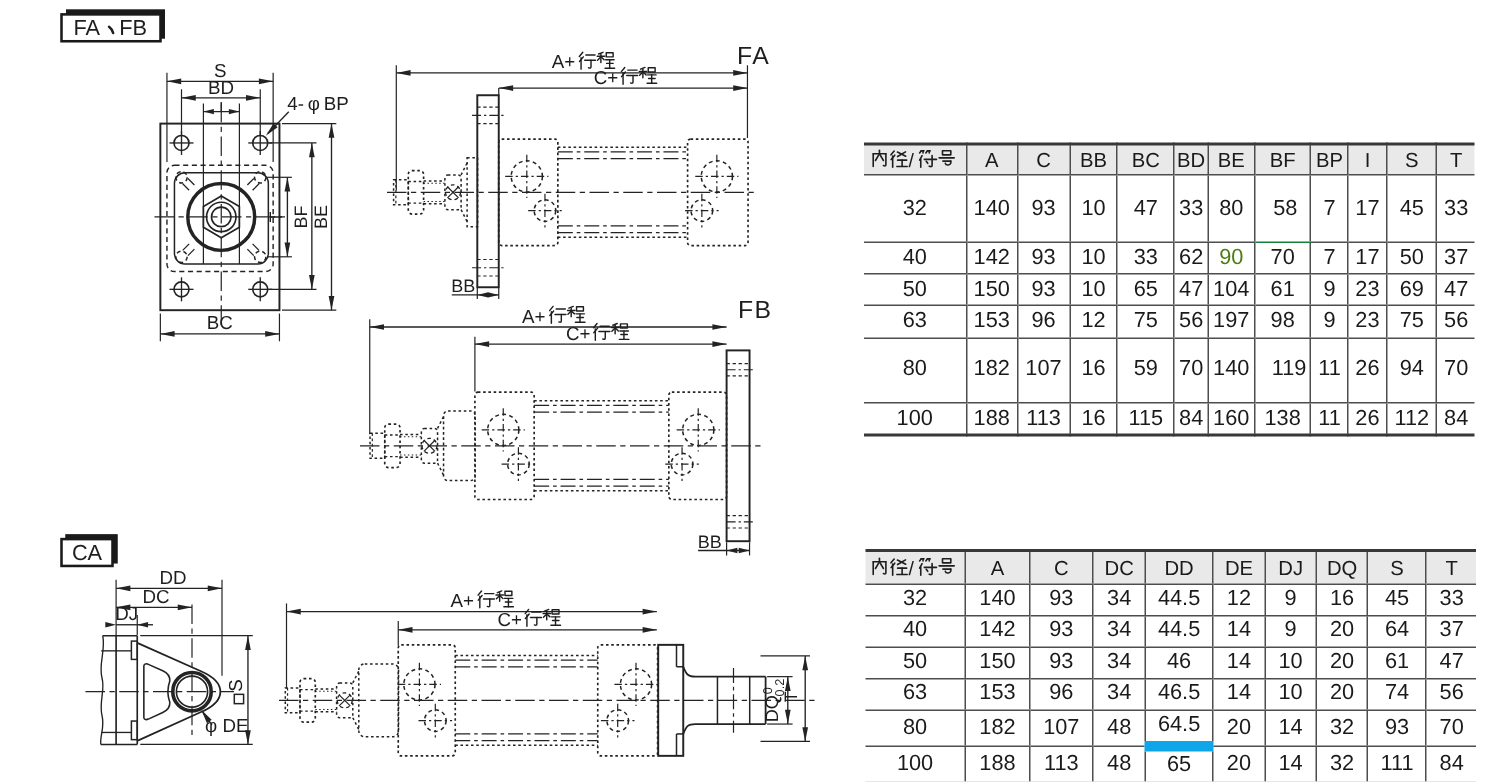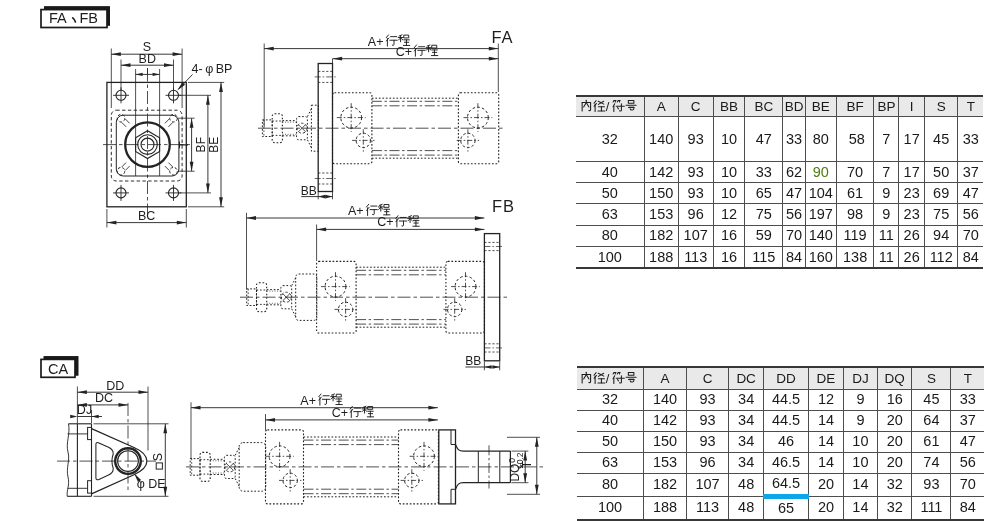--- a/index.html
+++ b/index.html
@@ -769,21 +769,21 @@
 <td style="border-left:1px solid #4d4d4d;height:20.2px;text-align:center;font-size:14.5px;color:#1a1a1a;padding:0;border-bottom:1px solid #4d4d4d;">56</td>
 </tr>
 <tr>
 <td style="height:20.2px;text-align:center;font-size:14.5px;color:#1a1a1a;padding:0;border-bottom:1px solid #4d4d4d;">80</td>
 <td style="border-left:1px solid #4d4d4d;height:20.2px;text-align:center;font-size:14.5px;color:#1a1a1a;padding:0;border-bottom:1px solid #4d4d4d;">182</td>
 <td style="border-left:1px solid #4d4d4d;height:20.2px;text-align:center;font-size:14.5px;color:#1a1a1a;padding:0;border-bottom:1px solid #4d4d4d;">107</td>
 <td style="border-left:1px solid #4d4d4d;height:20.2px;text-align:center;font-size:14.5px;color:#1a1a1a;padding:0;border-bottom:1px solid #4d4d4d;">16</td>
 <td style="border-left:1px solid #4d4d4d;height:20.2px;text-align:center;font-size:14.5px;color:#1a1a1a;padding:0;border-bottom:1px solid #4d4d4d;">59</td>
 <td style="border-left:1px solid #4d4d4d;height:20.2px;text-align:center;font-size:14.5px;color:#1a1a1a;padding:0;border-bottom:1px solid #4d4d4d;">70</td>
 <td style="border-left:1px solid #4d4d4d;height:20.2px;text-align:center;font-size:14.5px;color:#1a1a1a;padding:0;border-bottom:1px solid #4d4d4d;">140</td>
-<td style="border-left:1px solid #4d4d4d;height:20.2px;text-align:center;font-size:14.5px;color:#1a1a1a;padding:0;border-bottom:1px solid #4d4d4d;">119</td>
+<td style="border-left:1px solid #4d4d4d;height:20.2px;text-align:center;font-size:14.5px;color:#1a1a1a;padding:11px;border-bottom:1px solid #4d4d4d;">119</td>
 <td style="border-left:1px solid #4d4d4d;height:20.2px;text-align:center;font-size:14.5px;color:#1a1a1a;padding:0;border-bottom:1px solid #4d4d4d;">11</td>
 <td style="border-left:1px solid #4d4d4d;height:20.2px;text-align:center;font-size:14.5px;color:#1a1a1a;padding:0;border-bottom:1px solid #4d4d4d;">26</td>
 <td style="border-left:1px solid #4d4d4d;height:20.2px;text-align:center;font-size:14.5px;color:#1a1a1a;padding:0;border-bottom:1px solid #4d4d4d;">94</td>
 <td style="border-left:1px solid #4d4d4d;height:20.2px;text-align:center;font-size:14.5px;color:#1a1a1a;padding:0;border-bottom:1px solid #4d4d4d;">70</td>
 </tr>
 <tr>
 <td style="height:20.2px;text-align:center;font-size:14.5px;color:#1a1a1a;padding:0;border-bottom:1px solid #4d4d4d;">100</td>
 <td style="border-left:1px solid #4d4d4d;height:20.2px;text-align:center;font-size:14.5px;color:#1a1a1a;padding:0;border-bottom:1px solid #4d4d4d;">188</td>
 <td style="border-left:1px solid #4d4d4d;height:20.2px;text-align:center;font-size:14.5px;color:#1a1a1a;padding:0;border-bottom:1px solid #4d4d4d;">113</td>
 <td style="border-left:1px solid #4d4d4d;height:20.2px;text-align:center;font-size:14.5px;color:#1a1a1a;padding:0;border-bottom:1px solid #4d4d4d;">16</td>
@@ -912,21 +912,21 @@
 <td style="border-left:1px solid #4d4d4d;height:20.0px;text-align:center;font-size:14.5px;color:#1a1a1a;padding:0;border-bottom:1px solid #4d4d4d;">10</td>
 <td style="border-left:1px solid #4d4d4d;height:20.0px;text-align:center;font-size:14.5px;color:#1a1a1a;padding:0;border-bottom:1px solid #4d4d4d;">20</td>
 <td style="border-left:1px solid #4d4d4d;height:20.0px;text-align:center;font-size:14.5px;color:#1a1a1a;padding:0;border-bottom:1px solid #4d4d4d;">74</td>
 <td style="border-left:1px solid #4d4d4d;height:20.0px;text-align:center;font-size:14.5px;color:#1a1a1a;padding:0;border-bottom:1px solid #4d4d4d;">56</td>
 </tr>
 <tr>
 <td style="height:20.0px;text-align:center;font-size:14.5px;color:#1a1a1a;padding:0;border-bottom:1px solid #4d4d4d;">80</td>
 <td style="border-left:1px solid #4d4d4d;height:20.0px;text-align:center;font-size:14.5px;color:#1a1a1a;padding:0;border-bottom:1px solid #4d4d4d;">182</td>
 <td style="border-left:1px solid #4d4d4d;height:20.0px;text-align:center;font-size:14.5px;color:#1a1a1a;padding:0;border-bottom:1px solid #4d4d4d;">107</td>
 <td style="border-left:1px solid #4d4d4d;height:20.0px;text-align:center;font-size:14.5px;color:#1a1a1a;padding:0;border-bottom:1px solid #4d4d4d;">48</td>
-<td style="border-left:1px solid #4d4d4d;height:20.0px;text-align:center;font-size:14.5px;color:#1a1a1a;padding:0;border-bottom:5px solid #0ea5e9;">64.5</td>
+<td style="border-left:1px solid #4d4d4d;height:20.0px;text-align:center;font-size:14.5px;color:#1a1a1a;padding:0;border-bottom:7px solid #0ea5e9;">64.5</td>
 <td style="border-left:1px solid #4d4d4d;height:20.0px;text-align:center;font-size:14.5px;color:#1a1a1a;padding:0;border-bottom:1px solid #4d4d4d;">20</td>
 <td style="border-left:1px solid #4d4d4d;height:20.0px;text-align:center;font-size:14.5px;color:#1a1a1a;padding:0;border-bottom:1px solid #4d4d4d;">14</td>
 <td style="border-left:1px solid #4d4d4d;height:20.0px;text-align:center;font-size:14.5px;color:#1a1a1a;padding:0;border-bottom:1px solid #4d4d4d;">32</td>
 <td style="border-left:1px solid #4d4d4d;height:20.0px;text-align:center;font-size:14.5px;color:#1a1a1a;padding:0;border-bottom:1px solid #4d4d4d;">93</td>
 <td style="border-left:1px solid #4d4d4d;height:20.0px;text-align:center;font-size:14.5px;color:#1a1a1a;padding:0;border-bottom:1px solid #4d4d4d;">70</td>
 </tr>
 <tr>
 <td style="height:20.0px;text-align:center;font-size:14.5px;color:#1a1a1a;padding:0;border-bottom:1px solid #4d4d4d;">100</td>
 <td style="border-left:1px solid #4d4d4d;height:20.0px;text-align:center;font-size:14.5px;color:#1a1a1a;padding:0;border-bottom:1px solid #4d4d4d;">188</td>
 <td style="border-left:1px solid #4d4d4d;height:20.0px;text-align:center;font-size:14.5px;color:#1a1a1a;padding:0;border-bottom:1px solid #4d4d4d;">113</td>

